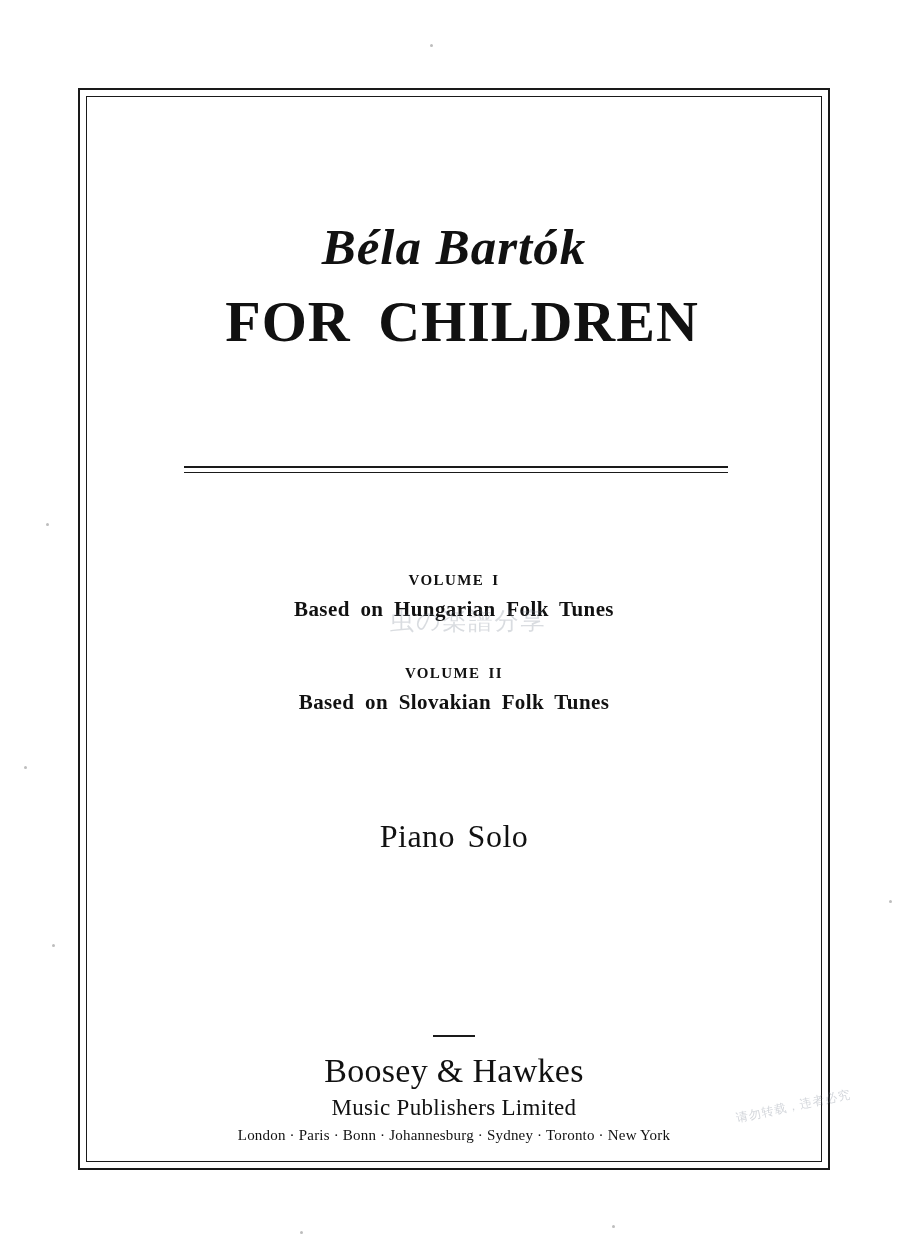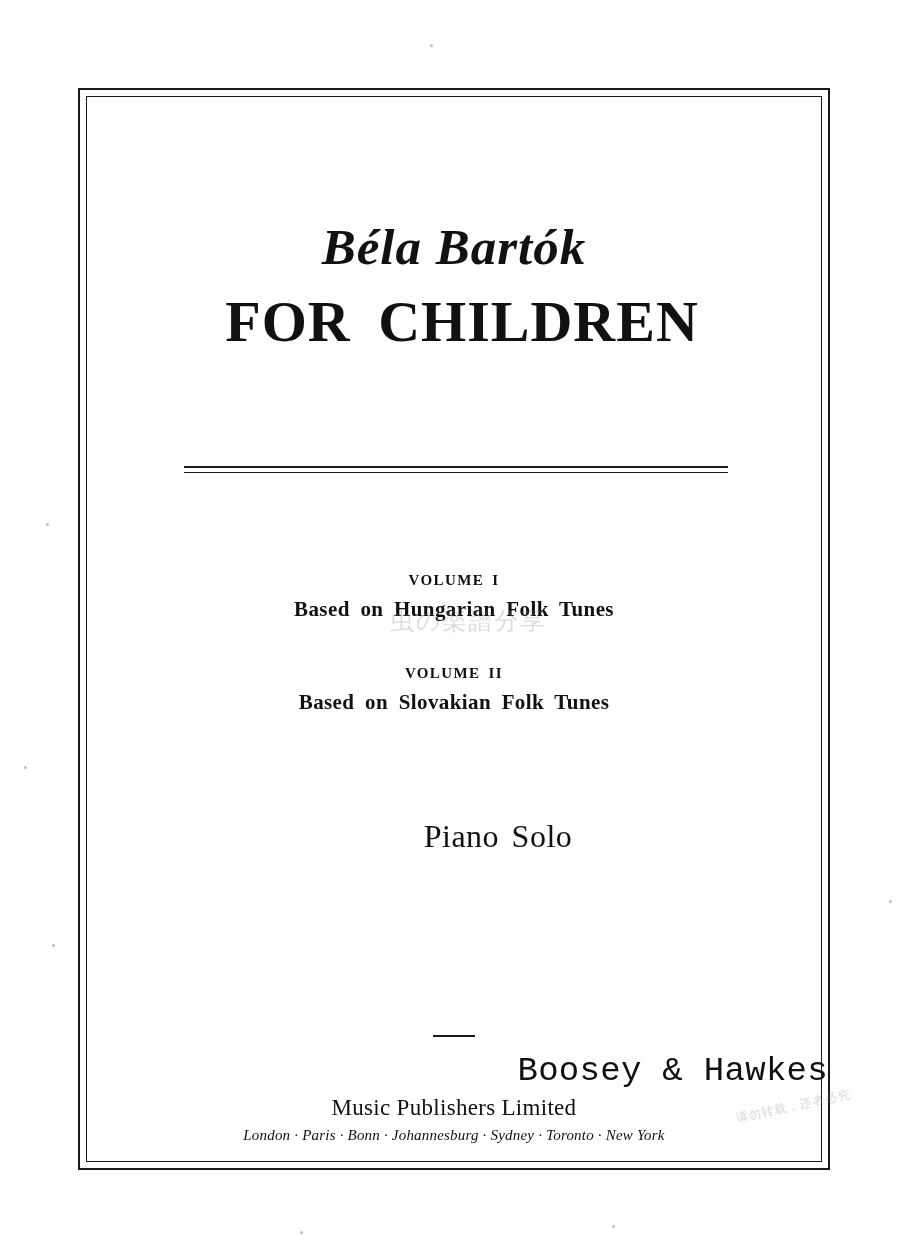--- a/index.html
+++ b/index.html
@@ -125,61 +125,59 @@
   .instrument {
     position: absolute;
     left: 0;
     top: 728px;
     width: 100%;
     text-align: center;
     font-family: "Liberation Serif", serif;
     font-size: 32px;
     letter-spacing: 0.5px;
     word-spacing: 4px;
-    margin-left: 44px;
   }
 
   .pub-rule {
     position: absolute;
     left: 50%;
     top: 945px;
     width: 42px;
     margin-left: -21px;
     height: 2px;
     background: #1a1a1a;
   }
 
   .publisher {
     position: absolute;
     left: 0;
     top: 962px;
     width: 100%;
-    text-align: right;
-    font-family: Liberation Mono, monospace;
+    text-align: center;
+    font-family: Liberation Serif, serif;
     font-size: 34px;
     letter-spacing: 0.3px;
   }
   .publisher-sub {
     position: absolute;
     left: 0;
     top: 1005px;
     width: 100%;
     text-align: center;
     font-family: "Liberation Serif", serif;
     font-size: 23px;
     letter-spacing: 0.3px;
   }
   .cities {
     position: absolute;
     left: 0;
     top: 1037px;
     width: 100%;
     text-align: center;
     font-family: "Liberation Serif", serif;
-    font-style: italic;
     font-size: 15px;
     letter-spacing: 0.2px;
   }
 
   .watermark {
     position: absolute;
     color: rgba(120, 130, 145, 0.28);
     font-family: "Liberation Sans", sans-serif;
     pointer-events: none;
     white-space: nowrap;

